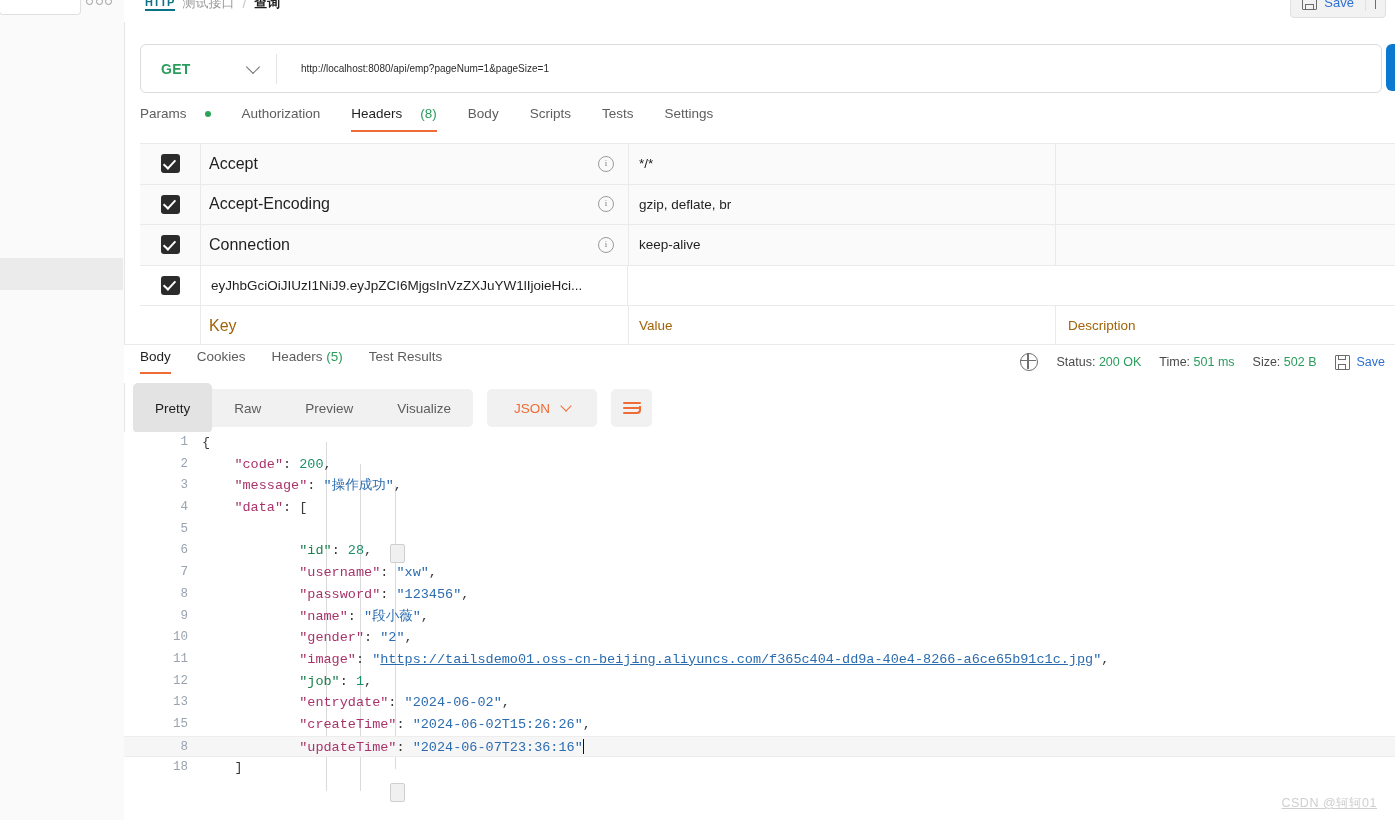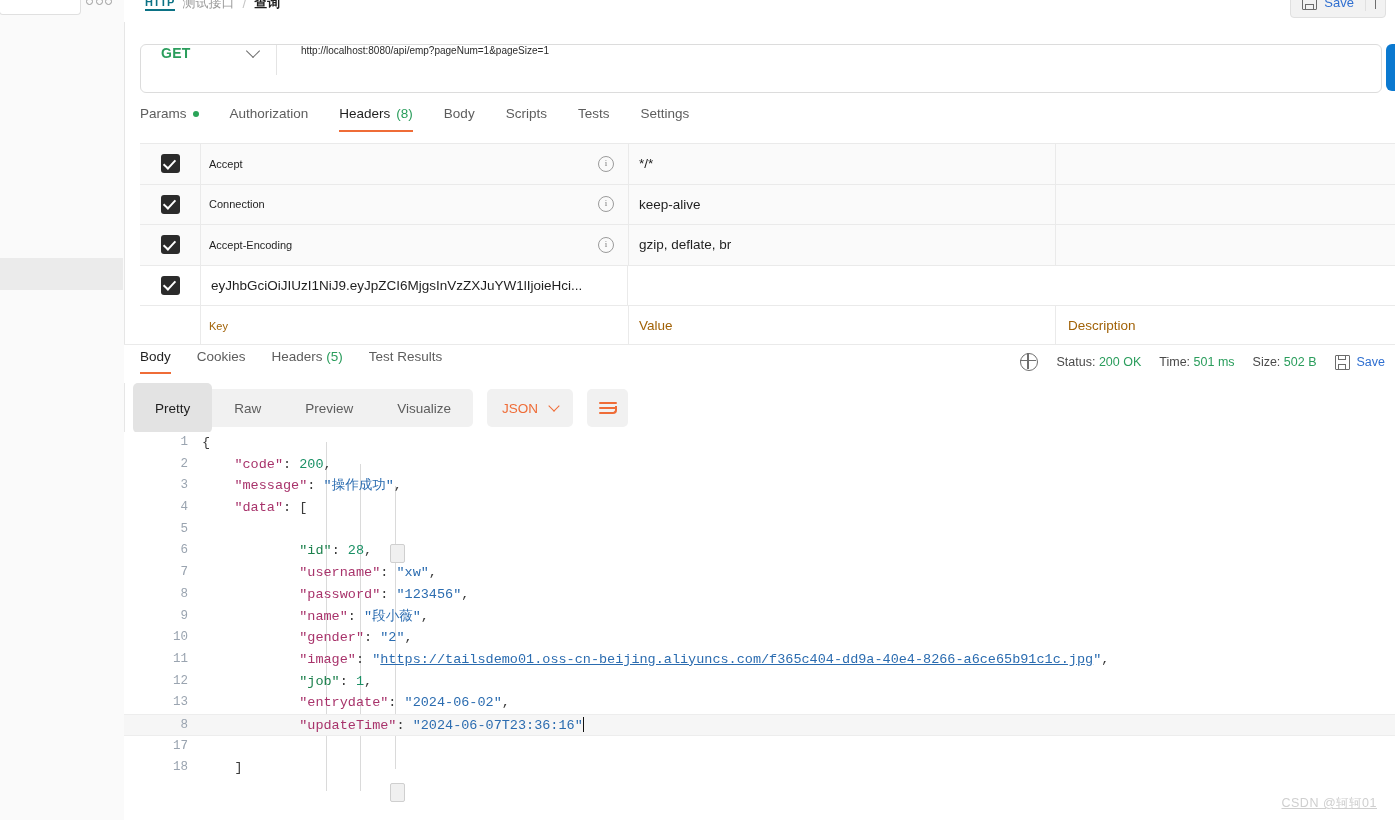--- a/index.html
+++ b/index.html
@@ -32,47 +32,47 @@
   .savebtn{position:absolute;right:9px;top:-14px;display:flex;align-items:center;height:30px;background:#f2f2f2;border:1px solid #e0e0e0;border-radius:4px;}
   .savebtn .sv{display:flex;align-items:center;gap:7px;padding:0 11px 0 11px;height:28px;}
   .savebtn .sv span{color:#2f6fd0;font-size:13px;}
   .savebtn .div{width:1px;height:18px;background:#e0e0e0;}
   .savebtn .cv{padding:0 9px;color:#5a5a5a;font-size:11px;}
   .floppy{width:13px;height:13px;border:1.4px solid #6b6b6b;border-radius:1px;position:relative;}
   .floppy:before{content:"";position:absolute;left:2.5px;top:-1px;width:6px;height:4px;border:1.4px solid #6b6b6b;border-top:none;}
   .floppy:after{content:"";position:absolute;left:2px;bottom:0px;width:6.5px;height:4px;border:1.4px solid #6b6b6b;border-bottom:none;}
 
   
-  .urlrow{position:absolute;left:140px;top:44px;width:1240px;height:47px;border:1px solid #dcdcdc;border-radius:6px;background:#fff;display:flex;align-items:flex-start;}
+  .urlrow{position:absolute;left:140px;top:44px;width:1240px;height:47px;border:1px solid #dcdcdc;border-radius:6px;background:#fff;display:flex;align-items:center;}
   .method{display:flex;align-items:center;justify-content:space-between;width:135px;padding:0 18px 0 20px;box-sizing:border-box;}
   .method .m{color:#2a9d5c;font-size:14px;font-weight:600;letter-spacing:.3px;}
   .vsep{width:1px;height:30px;background:#e4e4e4;}
   .urlval{padding-left:24px;font-size:10px;color:#2b2b2b;white-space:nowrap;overflow:hidden;}
   .chev{width:9px;height:9px;border-right:1.5px solid #6e6e6e;border-bottom:1.5px solid #6e6e6e;transform:rotate(45deg);margin-top:-4px;}
   .chev.sm{width:7px;height:7px;border-width:1.3px;}
 
   
   .reqtabs{position:absolute;left:140px;top:106px;width:1255px;height:34px;display:flex;align-items:flex-start;gap:0;}
-  .rtab{position:relative;padding:0 16px 11px 0;margin-right:15px;font-size:13.5px;color:#5d5d5d;display:flex;align-items:center;gap:6px;white-space:nowrap;}
+  .rtab{position:relative;padding:0 16px 11px 0;margin-right:15px;font-size:13.5px;color:#5d5d5d;display:flex;align-items:center;gap:18px;white-space:nowrap;}
   .rtab:first-child{padding-left:0;}
   .rtab.active{color:#1f1f1f;font-weight:400;}
   .rtab.active:after{content:"";position:absolute;left:0;right:16px;bottom:0;height:2px;background:#ef6c37;}
   .rtab .cnt{color:#2a9d5c;}
   .greendot{width:6px;height:6px;border-radius:50%;background:#2aa458;display:inline-block;}
 
   
   .htab{position:absolute;left:140px;top:143px;width:1255px;height:200px;border-top:1px solid #eaeaea;}
   .hrow{position:relative;display:flex;align-items:center;height:39.5px;border-bottom:1px solid #eaeaea;background:#fafafa;}
   .hrow.plain{background:#ffffff;}
   .hrow.empty{background:#ffffff;}
   .c-chk{width:60px;display:flex;align-items:center;justify-content:center;flex:0 0 60px;align-self:stretch;border-right:1px solid #eaeaea;}
   .chk{width:19px;height:19px;border-radius:3px;background:#2b2b2b;position:relative;}
   .chk:after{content:"";position:absolute;left:5.5px;top:2.5px;width:5px;height:10px;border:solid #fff;border-width:0 2.2px 2.2px 0;transform:rotate(43deg);}
   .c-key{flex:0 0 428px;display:flex;align-items:center;justify-content:space-between;padding:0 14px 0 8px;box-sizing:border-box;align-self:stretch;border-right:1px solid #eaeaea;}
-  .c-key .kt{font-size:11px;color:#1f1f1f;}
+  .c-key .kt{font-size:16px;color:#1f1f1f;}
   .c-key .kt.ph,.c-val .vt.ph,.c-desc .dt.ph{color:#a16207;}
   .c-val{flex:0 0 427px;display:flex;align-items:center;padding:0 10px;box-sizing:border-box;align-self:stretch;border-right:1px solid #eaeaea;font-size:13.5px;color:#1f1f1f;overflow:hidden;white-space:nowrap;}
   .c-desc{flex:1 1 auto;display:flex;align-items:center;padding:0 12px;box-sizing:border-box;align-self:stretch;font-size:13.5px;}
   .info{width:14px;height:14px;border:1.2px solid #9b9b9b;border-radius:50%;position:relative;flex:0 0 14px;}
   .info:after{content:"i";position:absolute;left:0;right:0;top:-1px;text-align:center;font-size:9px;line-height:14px;color:#7c7c7c;font-family:"Liberation Serif",serif;}
 
   
   .respbar{position:absolute;left:124px;top:344px;right:0;height:38px;border-top:1px solid #eaeaea;background:#fff;}
   .restabs{position:absolute;left:16px;top:4px;display:flex;align-items:flex-start;}
   .restab{position:relative;margin-right:26px;padding-bottom:10px;font-size:13.5px;color:#5d5d5d;white-space:nowrap;}
@@ -85,21 +85,21 @@
   .globe{width:16px;height:16px;border:1.3px solid #6f6f6f;border-radius:50%;position:relative;}
   .globe:before{content:"";position:absolute;left:6px;top:-1.3px;width:1.3px;height:16px;background:#6f6f6f;}
   .globe:after{content:"";position:absolute;left:-1.3px;top:6px;width:16px;height:1.3px;background:#6f6f6f;}
   .metasave{display:flex;align-items:center;gap:7px;color:#2f6fd0;}
 
   
   .btoolbar{position:absolute;left:133px;top:389px;display:flex;align-items:center;gap:14px;}
   .seg{display:flex;align-items:center;background:#f1f1f1;border-radius:5px;height:38px;}
   .seg .s{padding:10px 22px;height:30px;display:flex;align-items:center;font-size:13.5px;color:#5d5d5d;border-radius:5px;}
   .seg .s.active{background:#e3e3e3;color:#1f1f1f;}
-  .jsonsel{display:flex;align-items:center;gap:12px;background:#f1f1f1;border-radius:5px;height:38px;padding:0 15px;color:#ef6c37;font-size:13.5px;}
+  .jsonsel{display:flex;align-items:center;gap:12px;background:#f1f1f1;border-radius:5px;height:38px;padding:0 27px;color:#ef6c37;font-size:13.5px;}
   .wrapbtn{width:41px;height:38px;background:#f1f1f1;border-radius:5px;display:flex;align-items:center;justify-content:center;}
   .wrapico{width:18px;height:13px;position:relative;}
   .wrapico i{position:absolute;left:0;height:2px;background:#ef6c37;border-radius:1px;}
   .wrapico i:nth-child(1){top:0;width:18px;}
   .wrapico i:nth-child(2){top:5px;width:18px;}
   .wrapico i:nth-child(3){top:10px;width:11px;}
   .wrapico:after{content:"";position:absolute;right:0px;top:4px;width:6px;height:6px;border:2px solid #ef6c37;border-left:none;border-top:none;border-radius:0 0 4px 0;}
 
   
   .code{position:absolute;left:124px;top:432px;right:0;bottom:0;background:#fff;font-family:"Liberation Mono","DejaVu Sans Mono",monospace;font-size:13.5px;}
@@ -210,40 +210,40 @@
         </div>
         <div class="c-desc">
           <span class="dt"></span>
         </div>
       </div>
       <div class="hrow">
         <div class="c-chk">
           <span class="chk"></span>
         </div>
         <div class="c-key">
-          <span class="kt">Connection</span>
+          <span class="kt">Accept-Encoding</span>
           <span class="info"></span>
         </div>
         <div class="c-val">
-          <span class="vt">keep-alive</span>
+          <span class="vt">gzip, deflate, br</span>
         </div>
         <div class="c-desc">
           <span class="dt"></span>
         </div>
       </div>
       <div class="hrow">
         <div class="c-chk">
           <span class="chk"></span>
         </div>
         <div class="c-key">
-          <span class="kt">Accept-Encoding</span>
+          <span class="kt">Connection</span>
           <span class="info"></span>
         </div>
         <div class="c-val">
-          <span class="vt">gzip, deflate, br</span>
+          <span class="vt">keep-alive</span>
         </div>
         <div class="c-desc">
           <span class="dt"></span>
         </div>
       </div>
       <div class="hrow plain">
         <div class="c-chk">
           <span class="chk"></span>
         </div>
         <div class="c-val">
@@ -327,19 +327,19 @@
       <div class="cline"><span class="ln">4</span><span class="ct">    <span class="k">"data"</span><span class="pn">: [</span></span></div>
       <div class="cline"><span class="ln">5</span><span class="ct"></span></div>
       <div class="cline"><span class="ln">6</span><span class="ct">            <span class="k2">"id"</span><span class="pn">: </span><span class="num">28</span><span class="pn">,</span></span></div>
       <div class="cline"><span class="ln">7</span><span class="ct">            <span class="k">"username"</span><span class="pn">: </span><span class="str">"xw"</span><span class="pn">,</span></span></div>
       <div class="cline"><span class="ln">8</span><span class="ct">            <span class="k">"password"</span><span class="pn">: </span><span class="str">"123456"</span><span class="pn">,</span></span></div>
       <div class="cline"><span class="ln">9</span><span class="ct">            <span class="k">"name"</span><span class="pn">: </span><span class="str">"段小薇"</span><span class="pn">,</span></span></div>
       <div class="cline"><span class="ln">10</span><span class="ct">            <span class="k">"gender"</span><span class="pn">: </span><span class="str">"2"</span><span class="pn">,</span></span></div>
       <div class="cline"><span class="ln">11</span><span class="ct">            <span class="k">"image"</span><span class="pn">: </span><span class="str">"</span><span class="lnk">https://tailsdemo01.oss-cn-beijing.aliyuncs.com/f365c404-dd9a-40e4-8266-a6ce65b91c1c.jpg</span><span class="str">"</span><span class="pn">,</span></span></div>
       <div class="cline"><span class="ln">12</span><span class="ct">            <span class="k2">"job"</span><span class="pn">: </span><span class="num">1</span><span class="pn">,</span></span></div>
       <div class="cline"><span class="ln">13</span><span class="ct">            <span class="k">"entrydate"</span><span class="pn">: </span><span class="str">"2024-06-02"</span><span class="pn">,</span></span></div>
+      <div class="cline"><span class="ln">15</span><span class="ct">            <span class="k">"createTime"</span><span class="pn">: </span><span class="str">"2024-06-02T15:26:26"</span><span class="pn">,</span></span></div>
       <div class="cline hl"><span class="ln">8</span><span class="ct">            <span class="k">"updateTime"</span><span class="pn">: </span><span class="str">"2024-06-07T23:36:16"</span><span class="caret"></span></span></div>
-      <div class="cline"><span class="ln">17</span><span class="ct"></span></div>
       <div class="cline"><span class="ln">18</span><span class="ct">    <span class="pn">]</span></span></div>
     </div>
 
   <div class="wm">CSDN @轲轲01</div>
 </div>
 
 </body></html>

